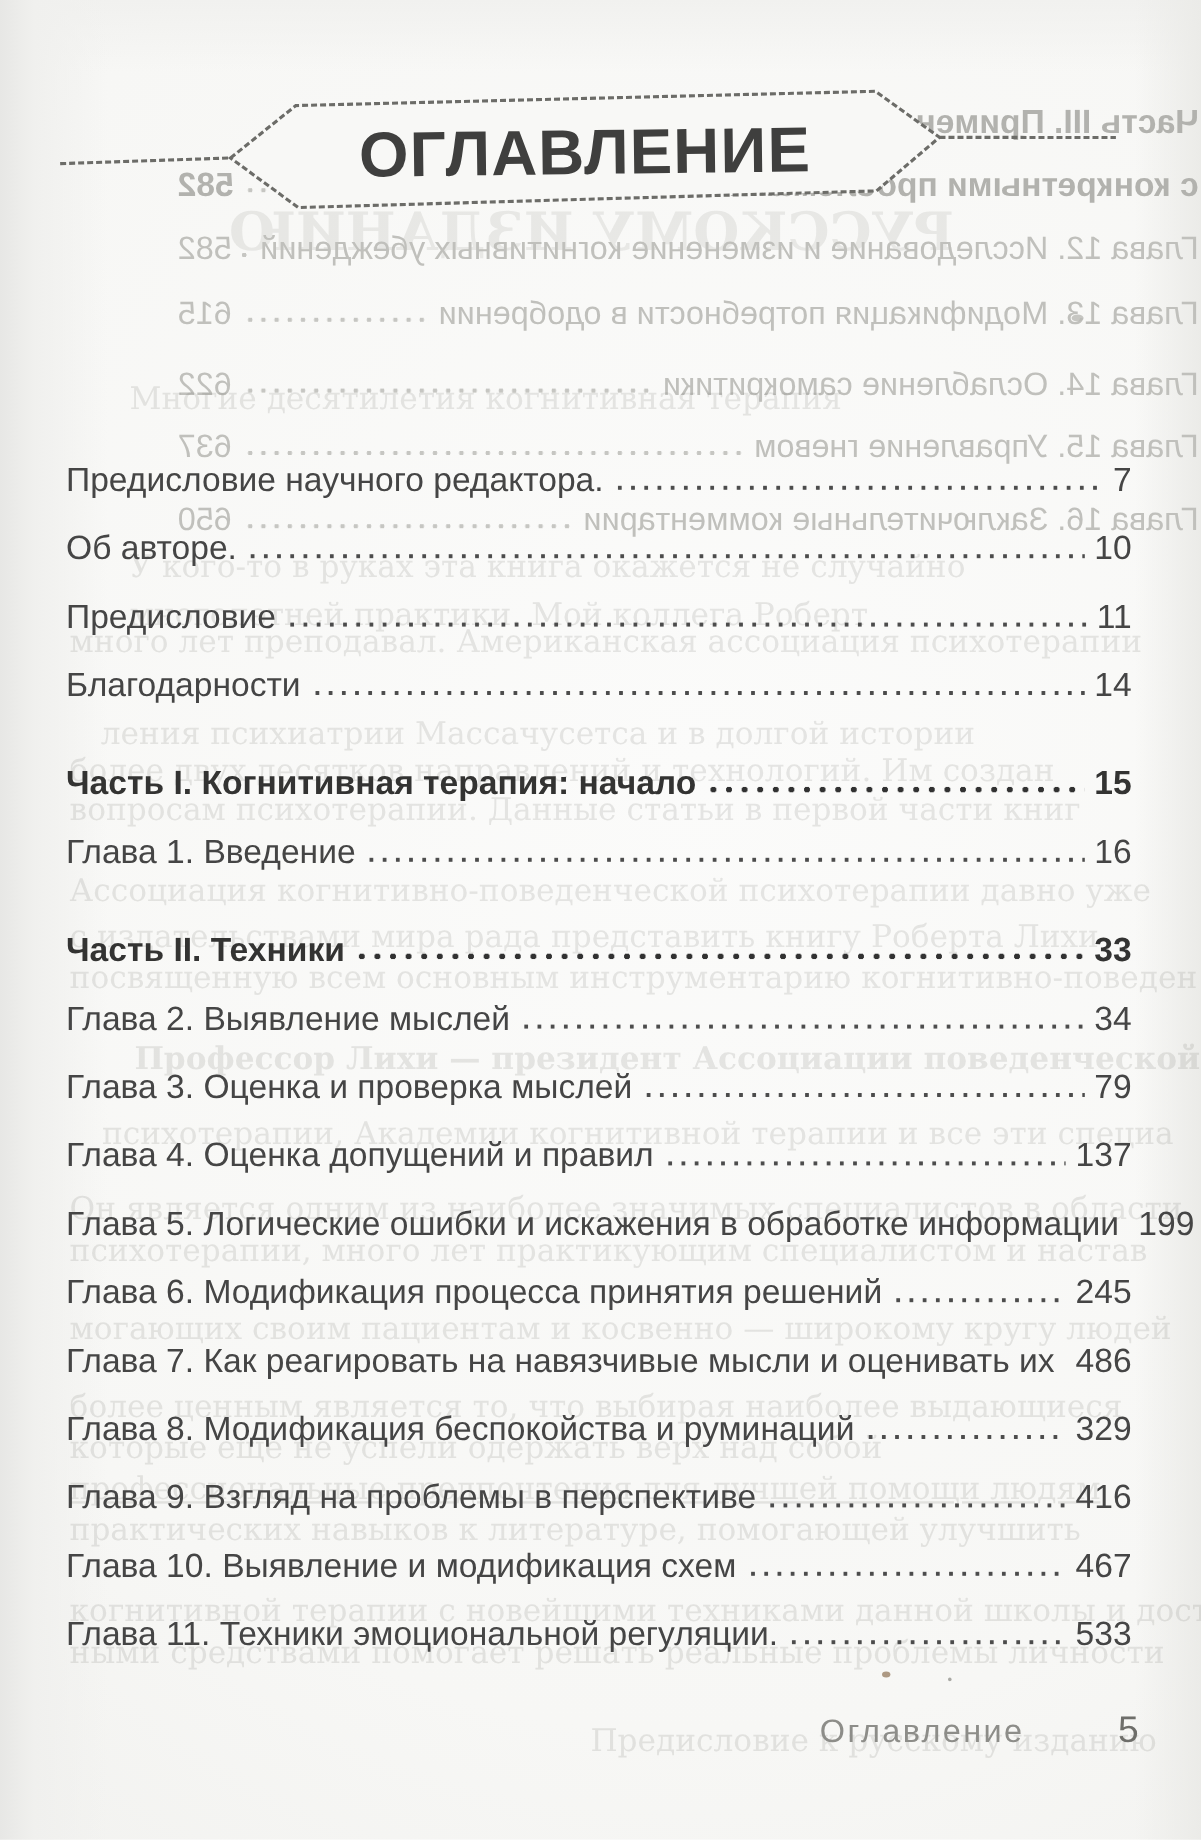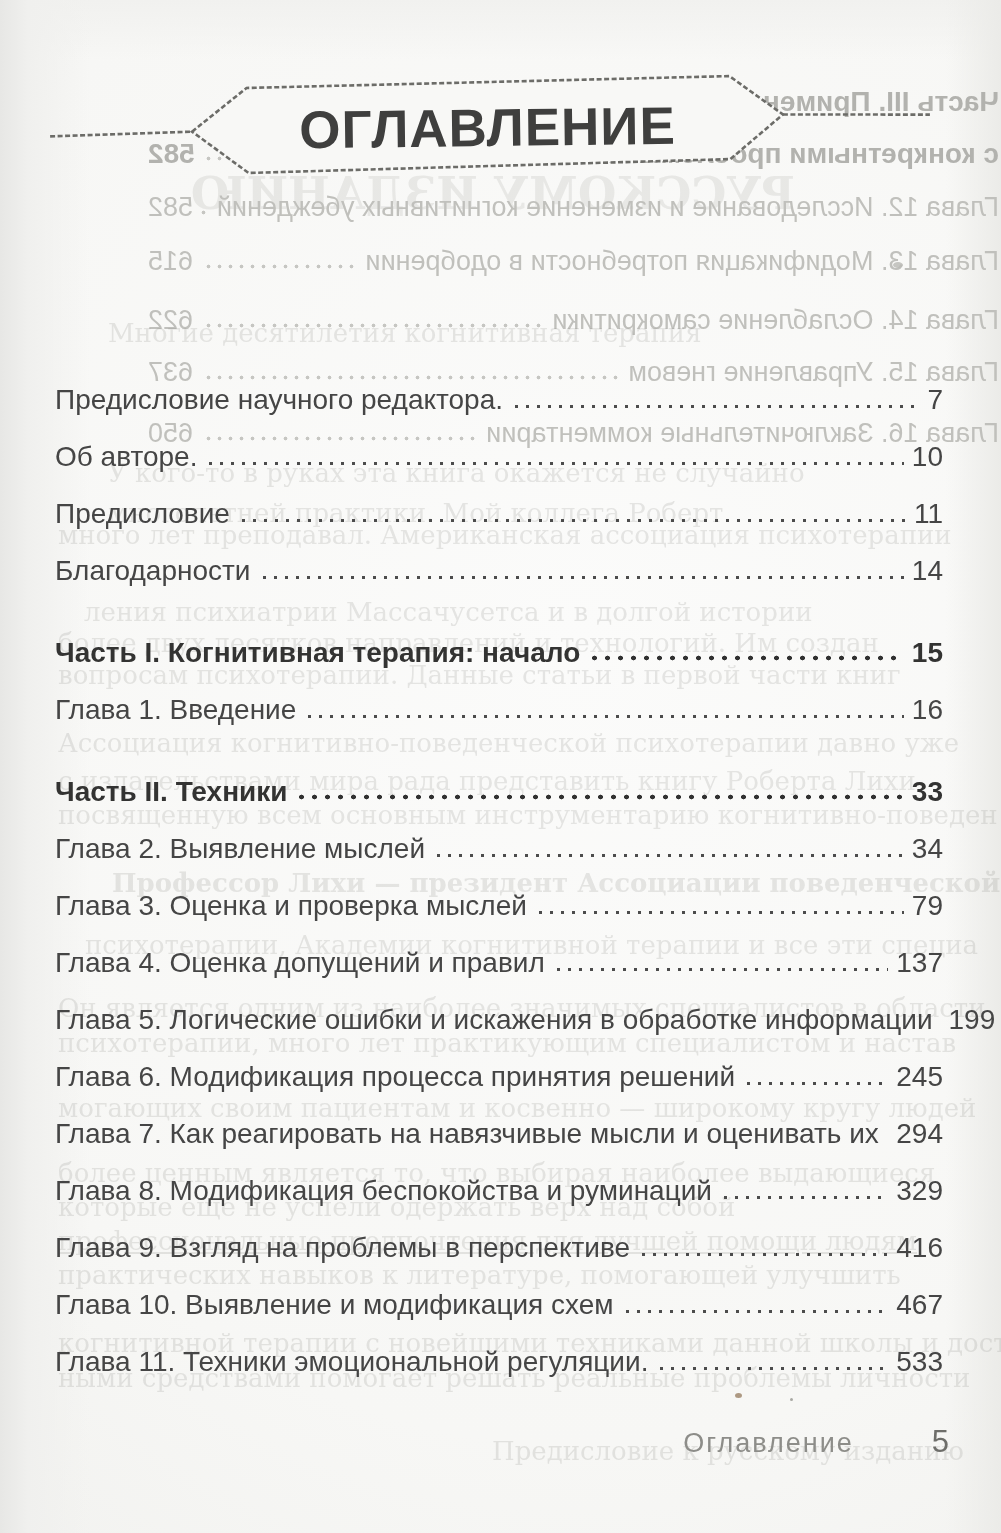--- a/index.html
+++ b/index.html
@@ -234,21 +234,21 @@
     <span class="page">199</span>
   </div>
     <div class="toc-entry chapter">
     <span class="label">Глава 6. Модификация процесса принятия решений </span>
     <span class="dots"></span>
     <span class="page">245</span>
   </div>
     <div class="toc-entry chapter">
     <span class="label">Глава 7. Как реагировать на навязчивые мысли и оценивать их </span>
     <span class="dots"></span>
-    <span class="page">294</span>
+    <span class="page">486</span>
   </div>
     <div class="toc-entry chapter">
     <span class="label">Глава 8. Модификация беспокойства и руминаций </span>
     <span class="dots"></span>
     <span class="page">329</span>
   </div>
     <div class="toc-entry chapter">
     <span class="label">Глава 9. Взгляд на проблемы в перспективе </span>
     <span class="dots"></span>
     <span class="page">416</span>

